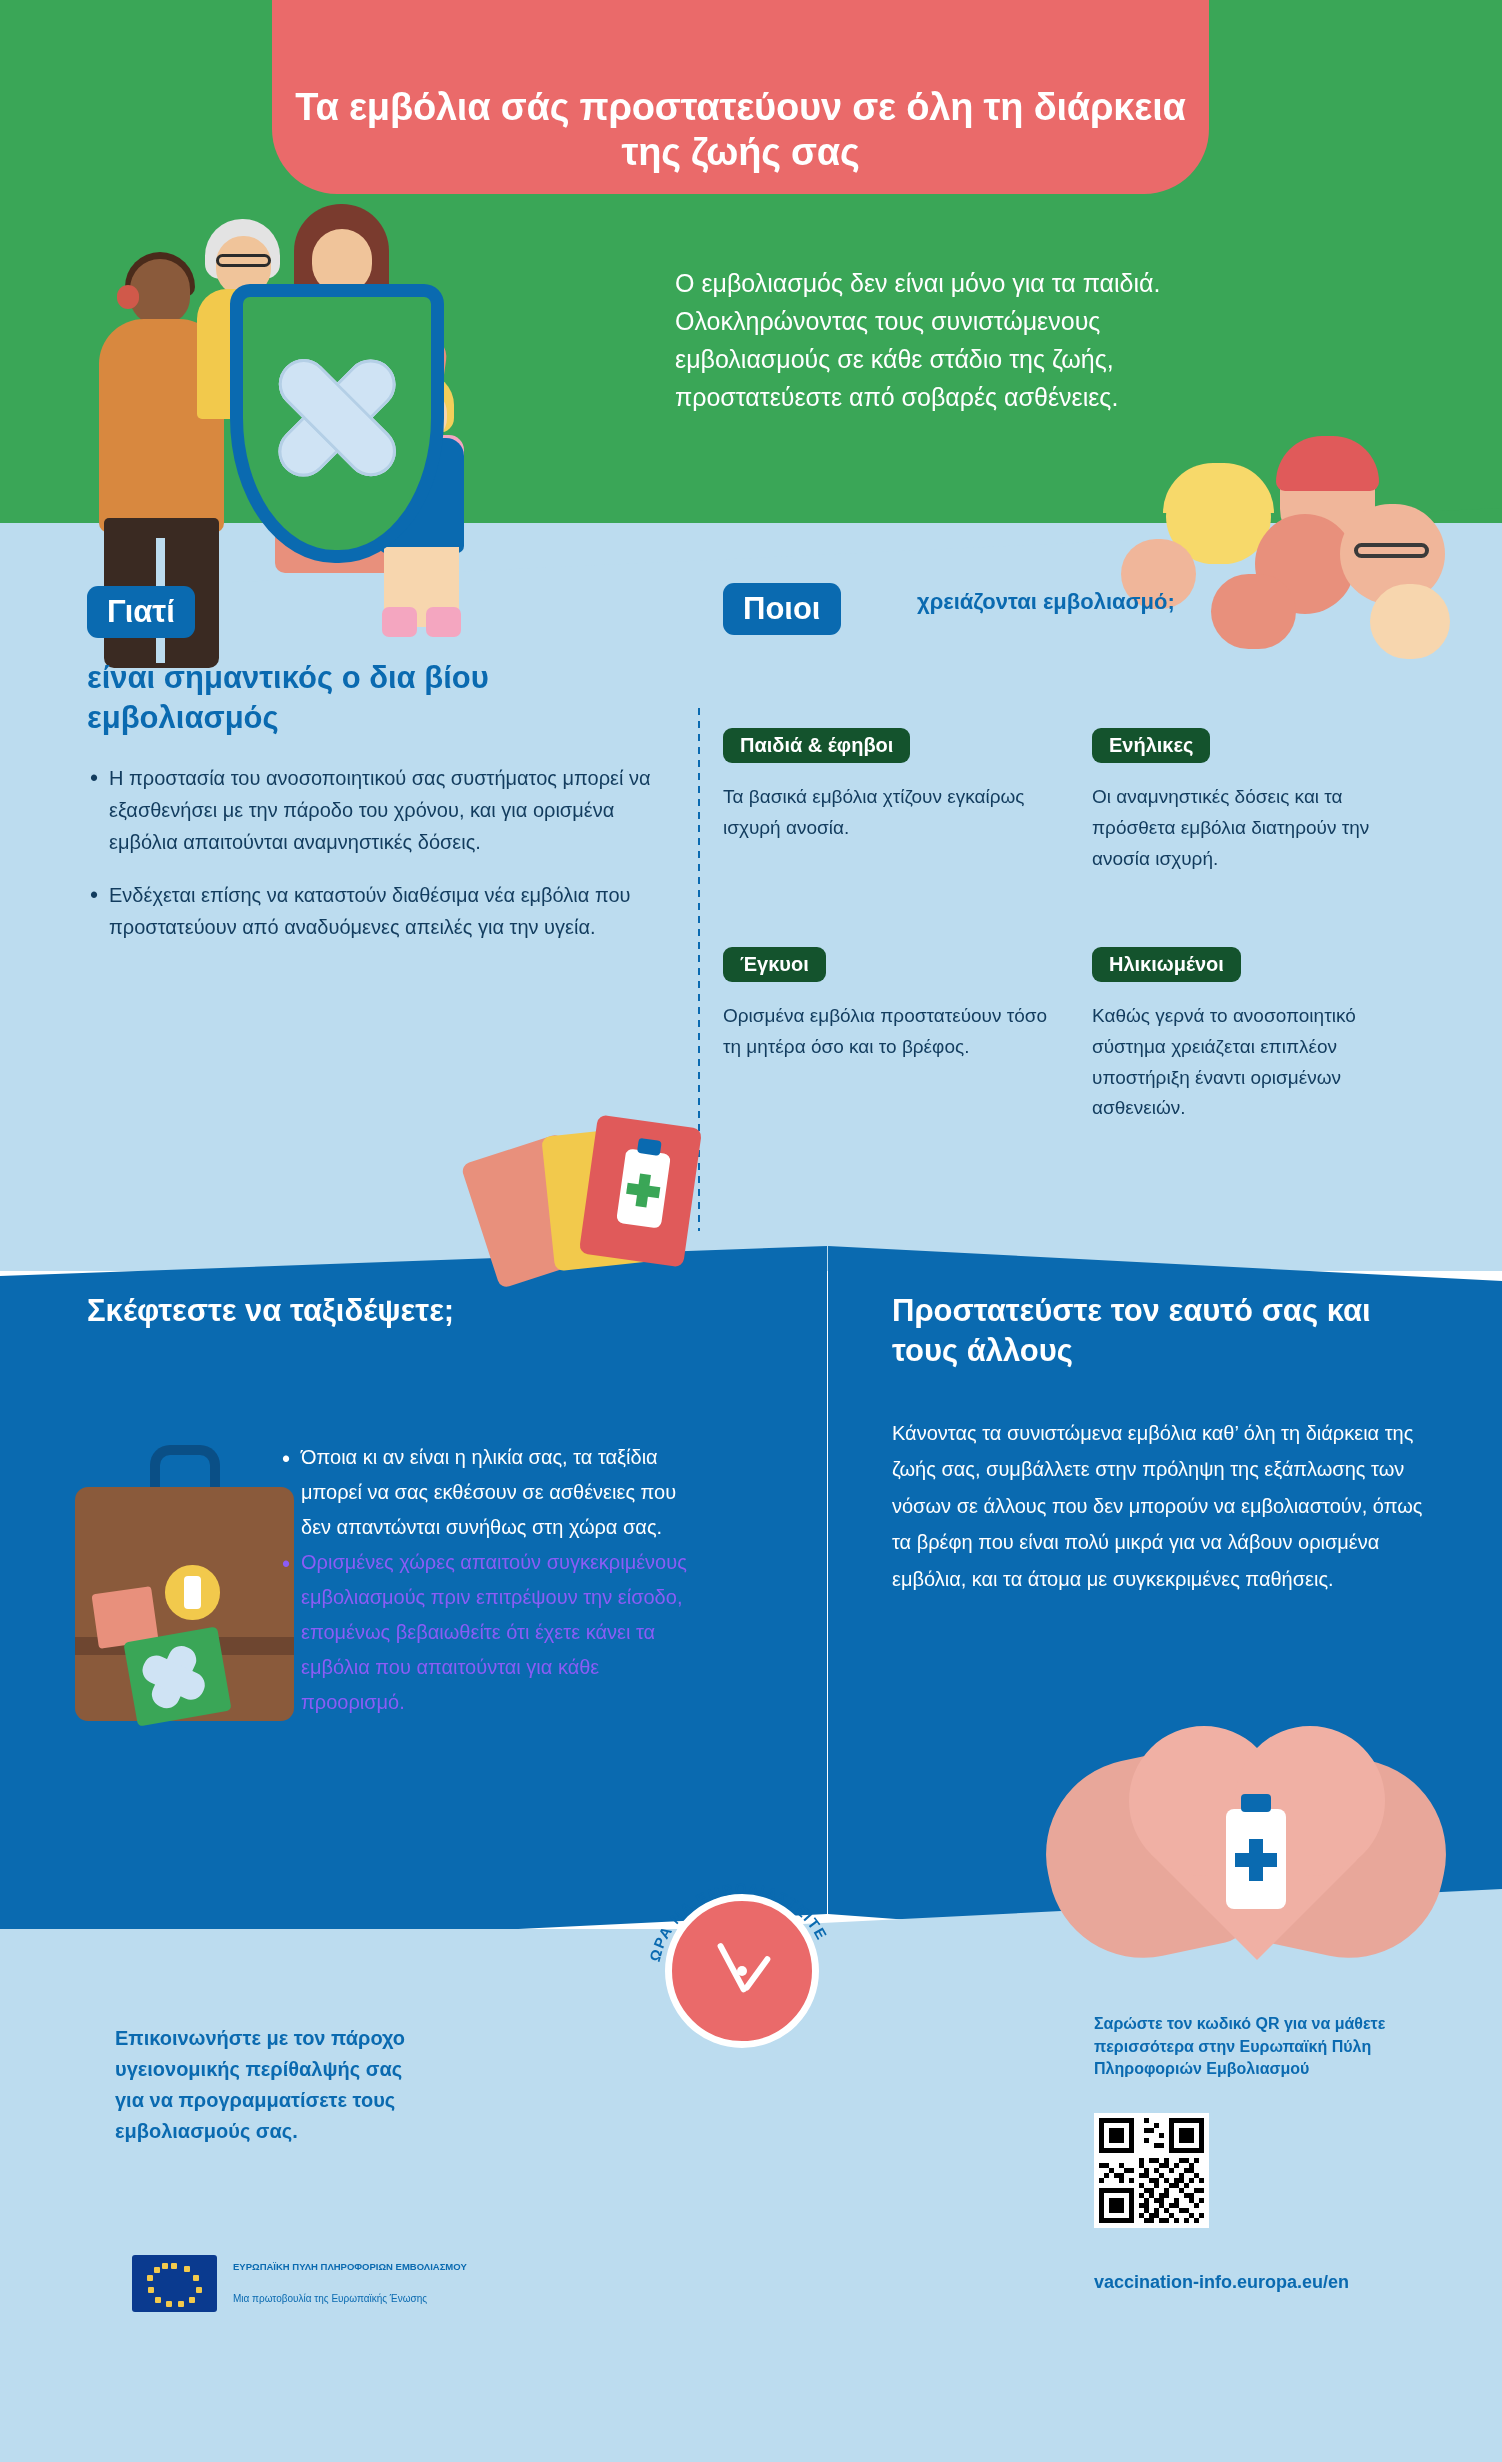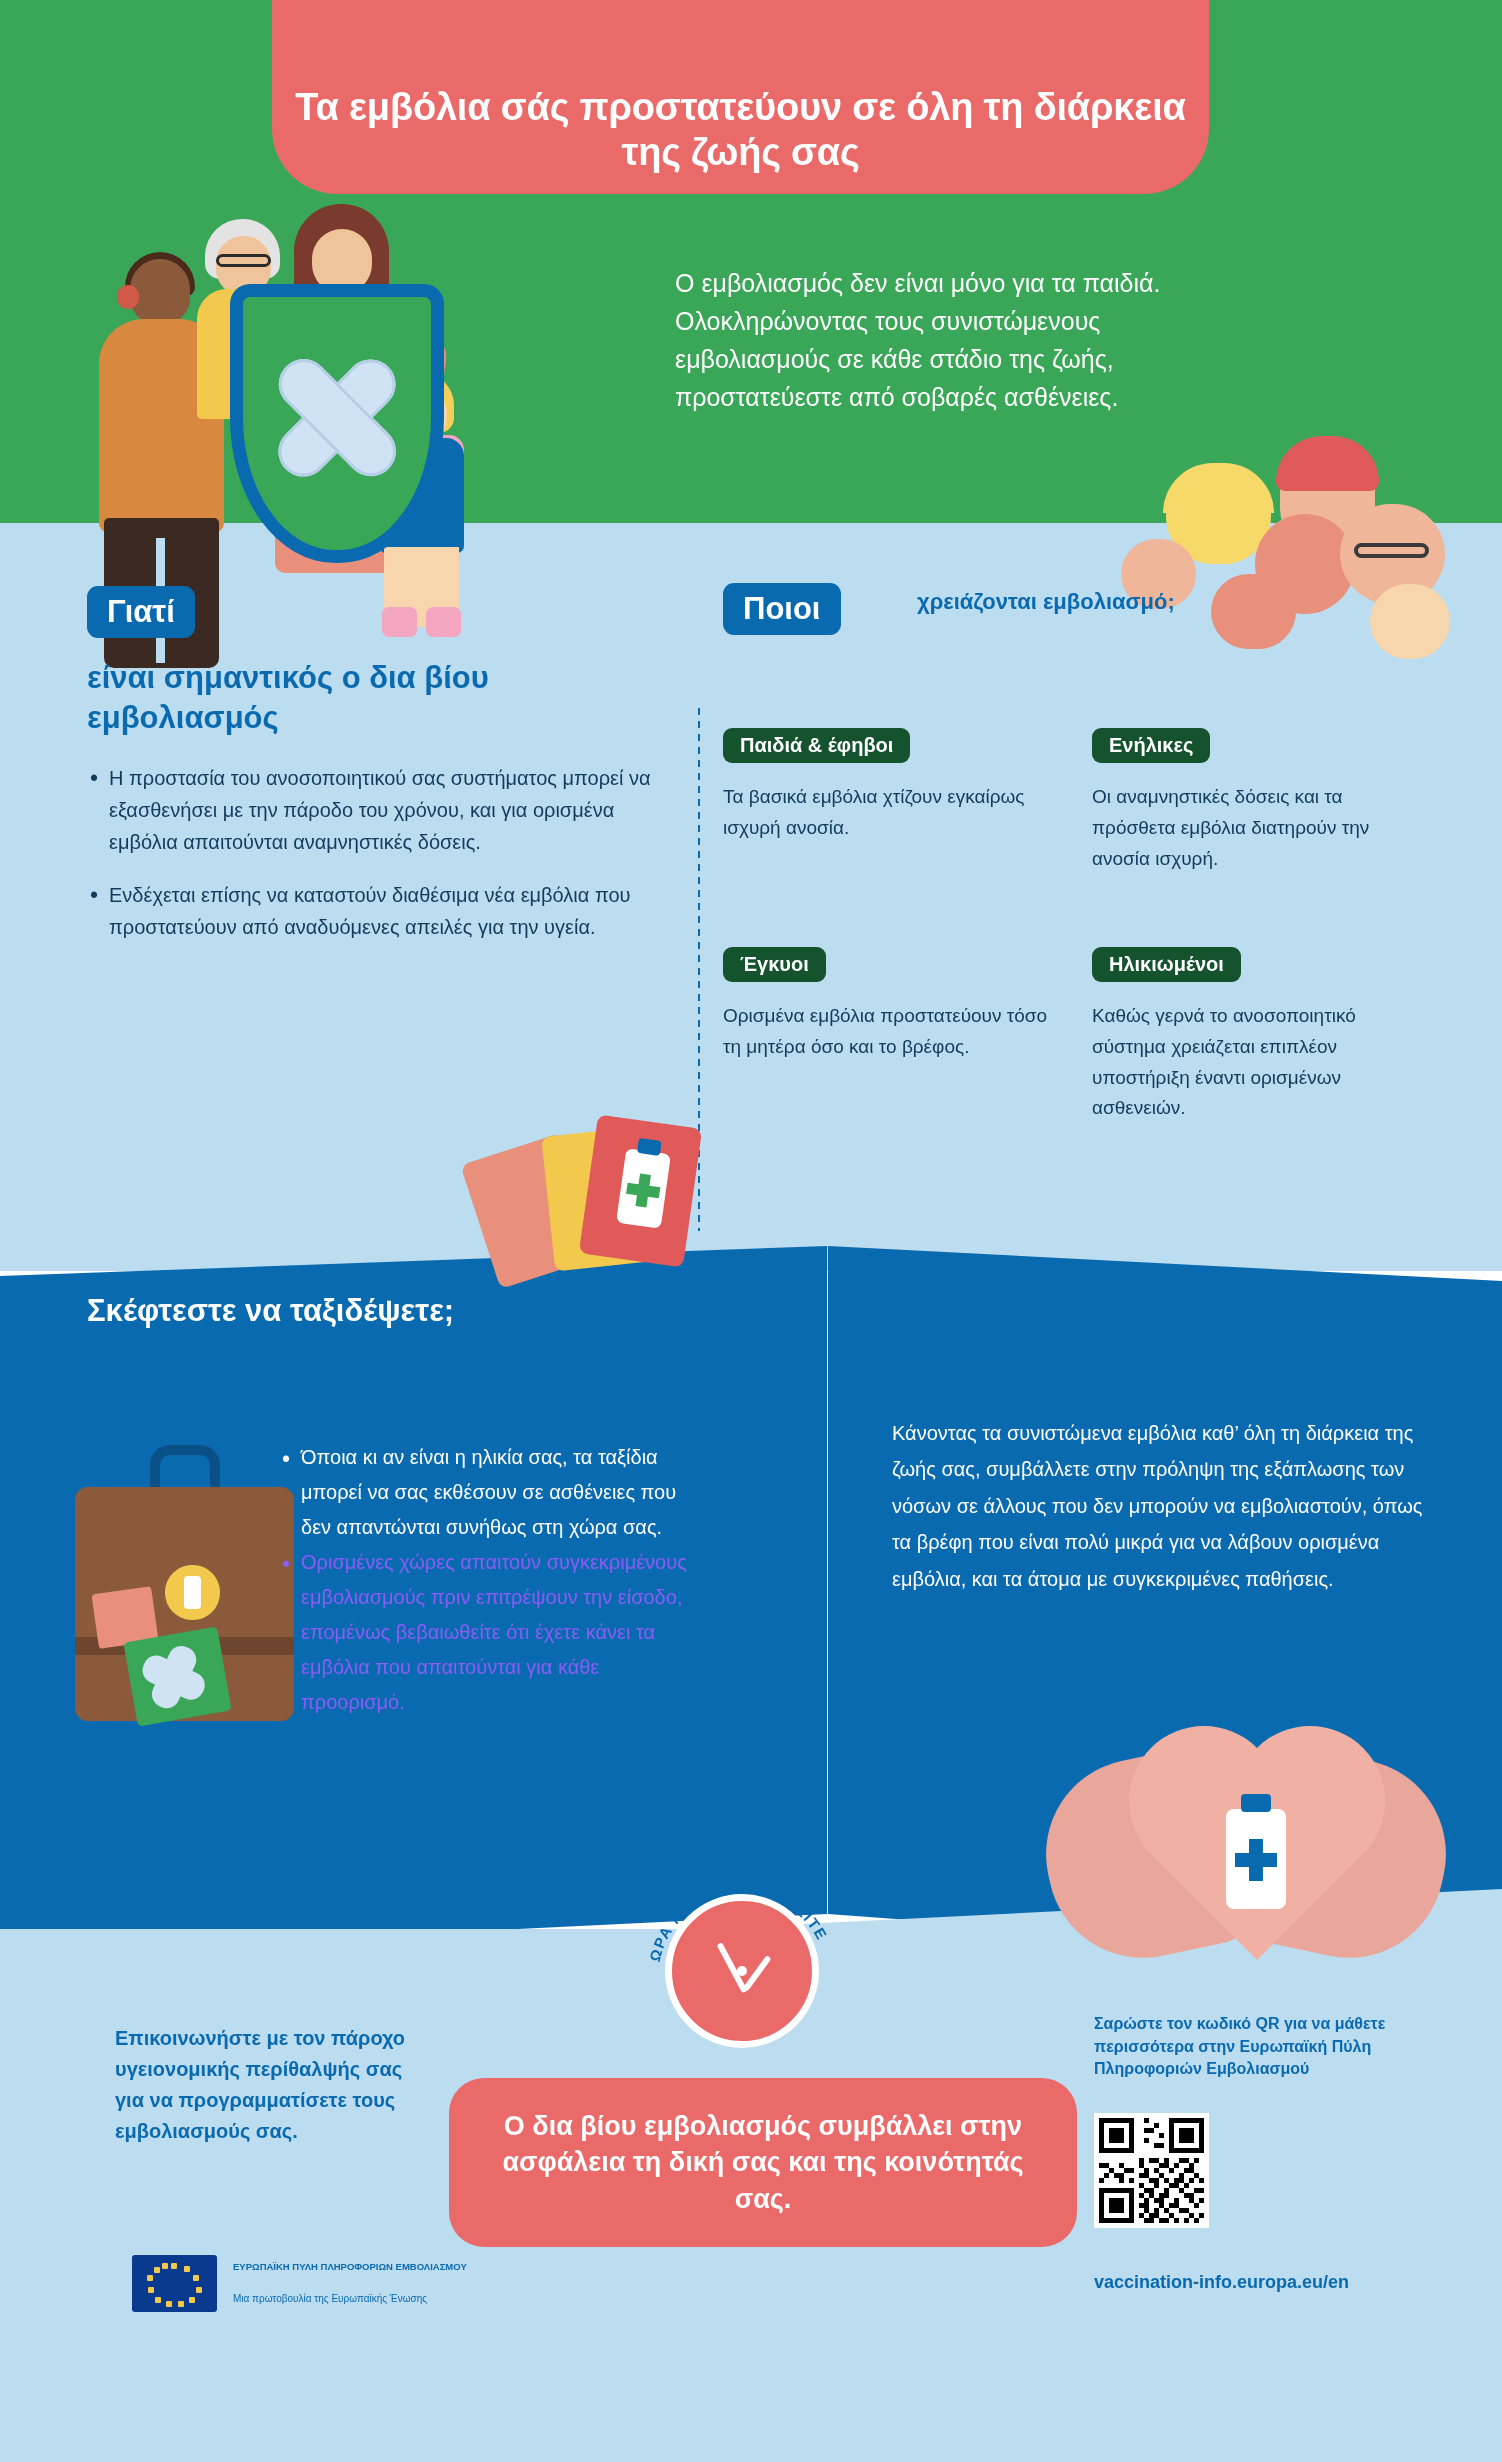--- a/index.html
+++ b/index.html
@@ -393,20 +393,21 @@
     <div class="stamp3">
         <div class="pc1"></div>
         <div class="pc2"></div>
       </div>
   </div>
   <ul class="travel-list">
     <li>Όποια κι αν είναι η ηλικία σας, τα ταξίδια μπορεί να σας εκθέσουν σε ασθένειες που δεν απαντώνται συνήθως στη χώρα σας.</li>
     <li class="accent">Ορισμένες χώρες απαιτούν συγκεκριμένους εμβολιασμούς πριν επιτρέψουν την είσοδο, επομένως βεβαιωθείτε ότι έχετε κάνει τα εμβόλια που απαιτούνται για κάθε προορισμό.</li>
   </ul>
 
+  <div class="protect-head">Προστατεύστε τον εαυτό σας και τους άλλους</div>
   <div class="protect-body">Κάνοντας τα συνιστώμενα εμβόλια καθ’ όλη τη διάρκεια της ζωής σας, συμβάλλετε στην πρόληψη της εξάπλωσης των νόσων σε άλλους που δεν μπορούν να εμβολιαστούν, όπως τα βρέφη που είναι πολύ μικρά για να λάβουν ορισμένα εμβόλια, και τα άτομα με συγκεκριμένες παθήσεις.</div>
   <div class="hands">
     <div class="palm-l"></div>
     <div class="palm-r"></div>
     <div class="heart"></div>
     <div class="bottle">
       <div class="cap"></div>
         <div class="cv"></div>
         <div class="ch"></div>
     </div>
@@ -423,23 +424,20 @@
           <path id="arc" d="M 40,230 A 170,170 0 0 1 380,230"></path>
         </defs>
       <text font-family="Liberation Sans, sans-serif" font-size="30" font-weight="bold" fill="#0a6ab0" letter-spacing="3">
         <textPath href="#arc" startOffset="6%" id="clockLabelPath">ΩΡΑ ΝΑ ΕΜΒΟΛΙΑΣΤΕΙΤΕ</textPath>
       </text>
     </svg>
   </div>
 
   <div class="contact">Επικοινωνήστε με τον πάροχο υγειονομικής περίθαλψής σας για να προγραμματίσετε τους εμβολιασμούς σας.</div>
 
-  <div class="cta-pill">
-    <p>Ο δια βίου εμβολιασμός συμβάλλει στην ασφάλεια τη δική σας και της κοινότητάς σας.</p>
-  </div>
 
   <div class="qr-text">Σαρώστε τον κωδικό QR για να μάθετε περισσότερα στην Ευρωπαϊκή Πύλη Πληροφοριών Εμβολιασμού</div>
   <div class="qr-box">
     <svg class="qr-img" viewBox="0 0 21 21" shape-rendering="crispEdges">
       <rect width="21" height="21" fill="#fff"></rect>
       <g fill="#000">
         <rect x="0" y="0" width="7" height="1"></rect>
           <rect x="0" y="6" width="7" height="1"></rect>
         <rect x="0" y="0" width="1" height="7"></rect>
           <rect x="6" y="0" width="1" height="7"></rect>

